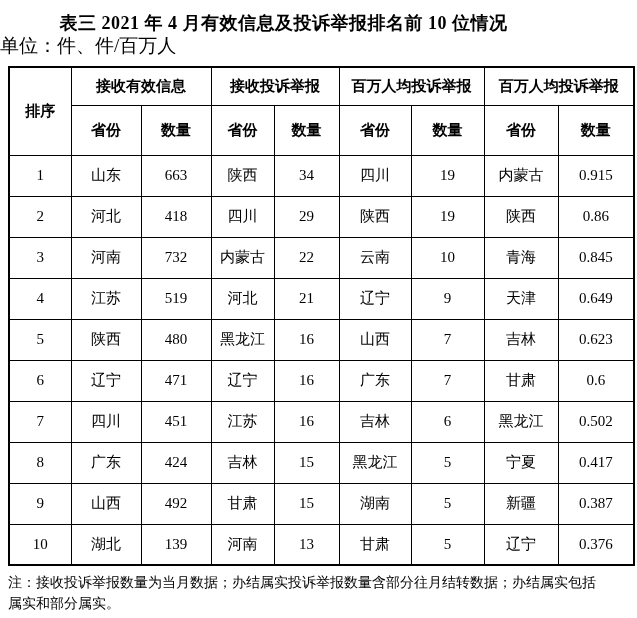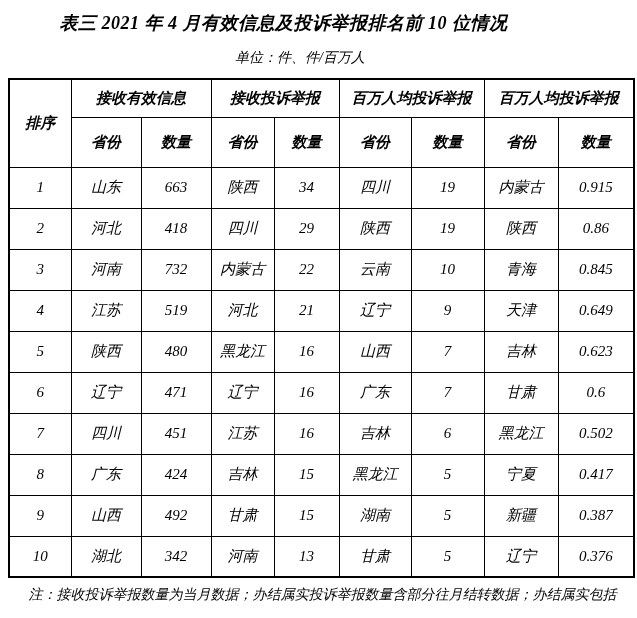--- a/index.html
+++ b/index.html
@@ -11,37 +11,36 @@
     width: 637px;
     height: 618px;
     font-family: "Liberation Serif", serif;
     color: #000000;
     overflow: hidden;
   }
   .page {
     width: 637px;
     height: 598px;
     position: relative;
-    font-style: italic;
   }
   .doc-title {
     padding-top: 10px;
     padding-right: 70px;
     text-align: center;
     font-weight: bold;
     font-size: 18px;
     line-height: 26px;
     letter-spacing: 0.5px;
     white-space: nowrap;
   }
   .unit-line {
-    margin-top: 12px;
+    margin-top: 0;
     padding-right: 37px;
-    text-align: center;
-    font-size: 14px;
+    text-align: left;
+    font-size: 19px;
     line-height: 20px;
     white-space: nowrap;
   }
   table.rank-table {
     margin-top: 10px;
     margin-left: 8px;
     border-collapse: collapse;
     table-layout: fixed;
     width: 625px;
     border: 2px solid #000000;
@@ -60,21 +59,20 @@
     font-weight: bold;
     margin-top: 48px;
   }
   tr.group-row   { height: 38px; }
   tr.sub-row     { height: 50px; }
   tr.data-row    { height: 41px; }
   .footnote {
     margin: 6px 0 0 8px;
     font-size: 14px;
     line-height: 21px;
-    text-align: center;
   }
   .footnote div { white-space: nowrap; }
 </style>
 </head>
 <body>
 
 <div class="page">
 
   <div class="doc-title">表三 2021 年 4 月有效信息及投诉举报排名前 10 位情况</div>
 
@@ -207,28 +205,29 @@
         <td>甘肃</td>
         <td>15</td>
         <td>湖南</td>
         <td>5</td>
         <td>新疆</td>
         <td>0.387</td>
       </tr>
       <tr class="data-row">
         <td>10</td>
         <td>湖北</td>
-        <td>342</td>
+        <td>139</td>
         <td>河南</td>
         <td>13</td>
         <td>甘肃</td>
         <td>5</td>
         <td>辽宁</td>
         <td>0.376</td>
       </tr>
     </tbody>
   </table>
 
   <div class="footnote">
     <div>注：接收投诉举报数量为当月数据；办结属实投诉举报数量含部分往月结转数据；办结属实包括</div>
+    <div>属实和部分属实。</div>
   </div>
 
 </div>
 
 </body></html>

